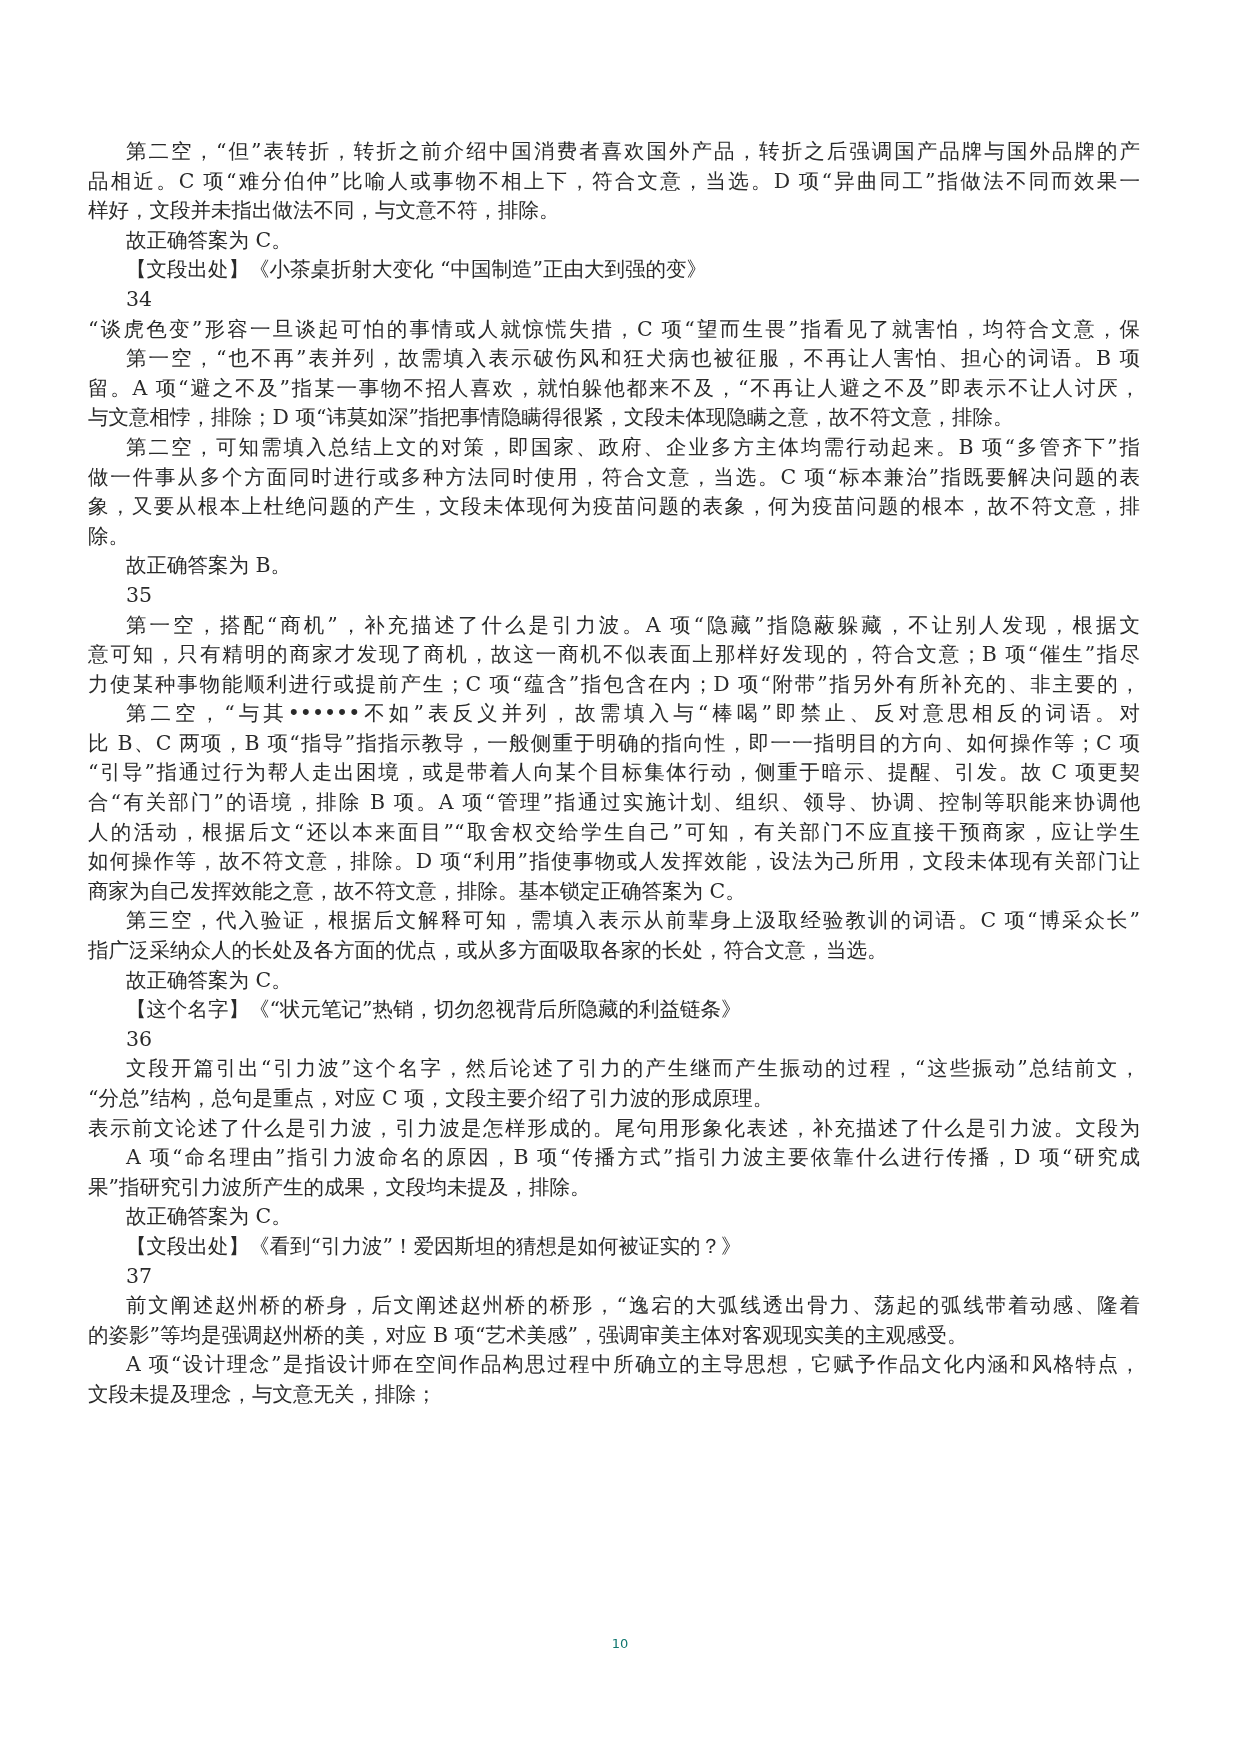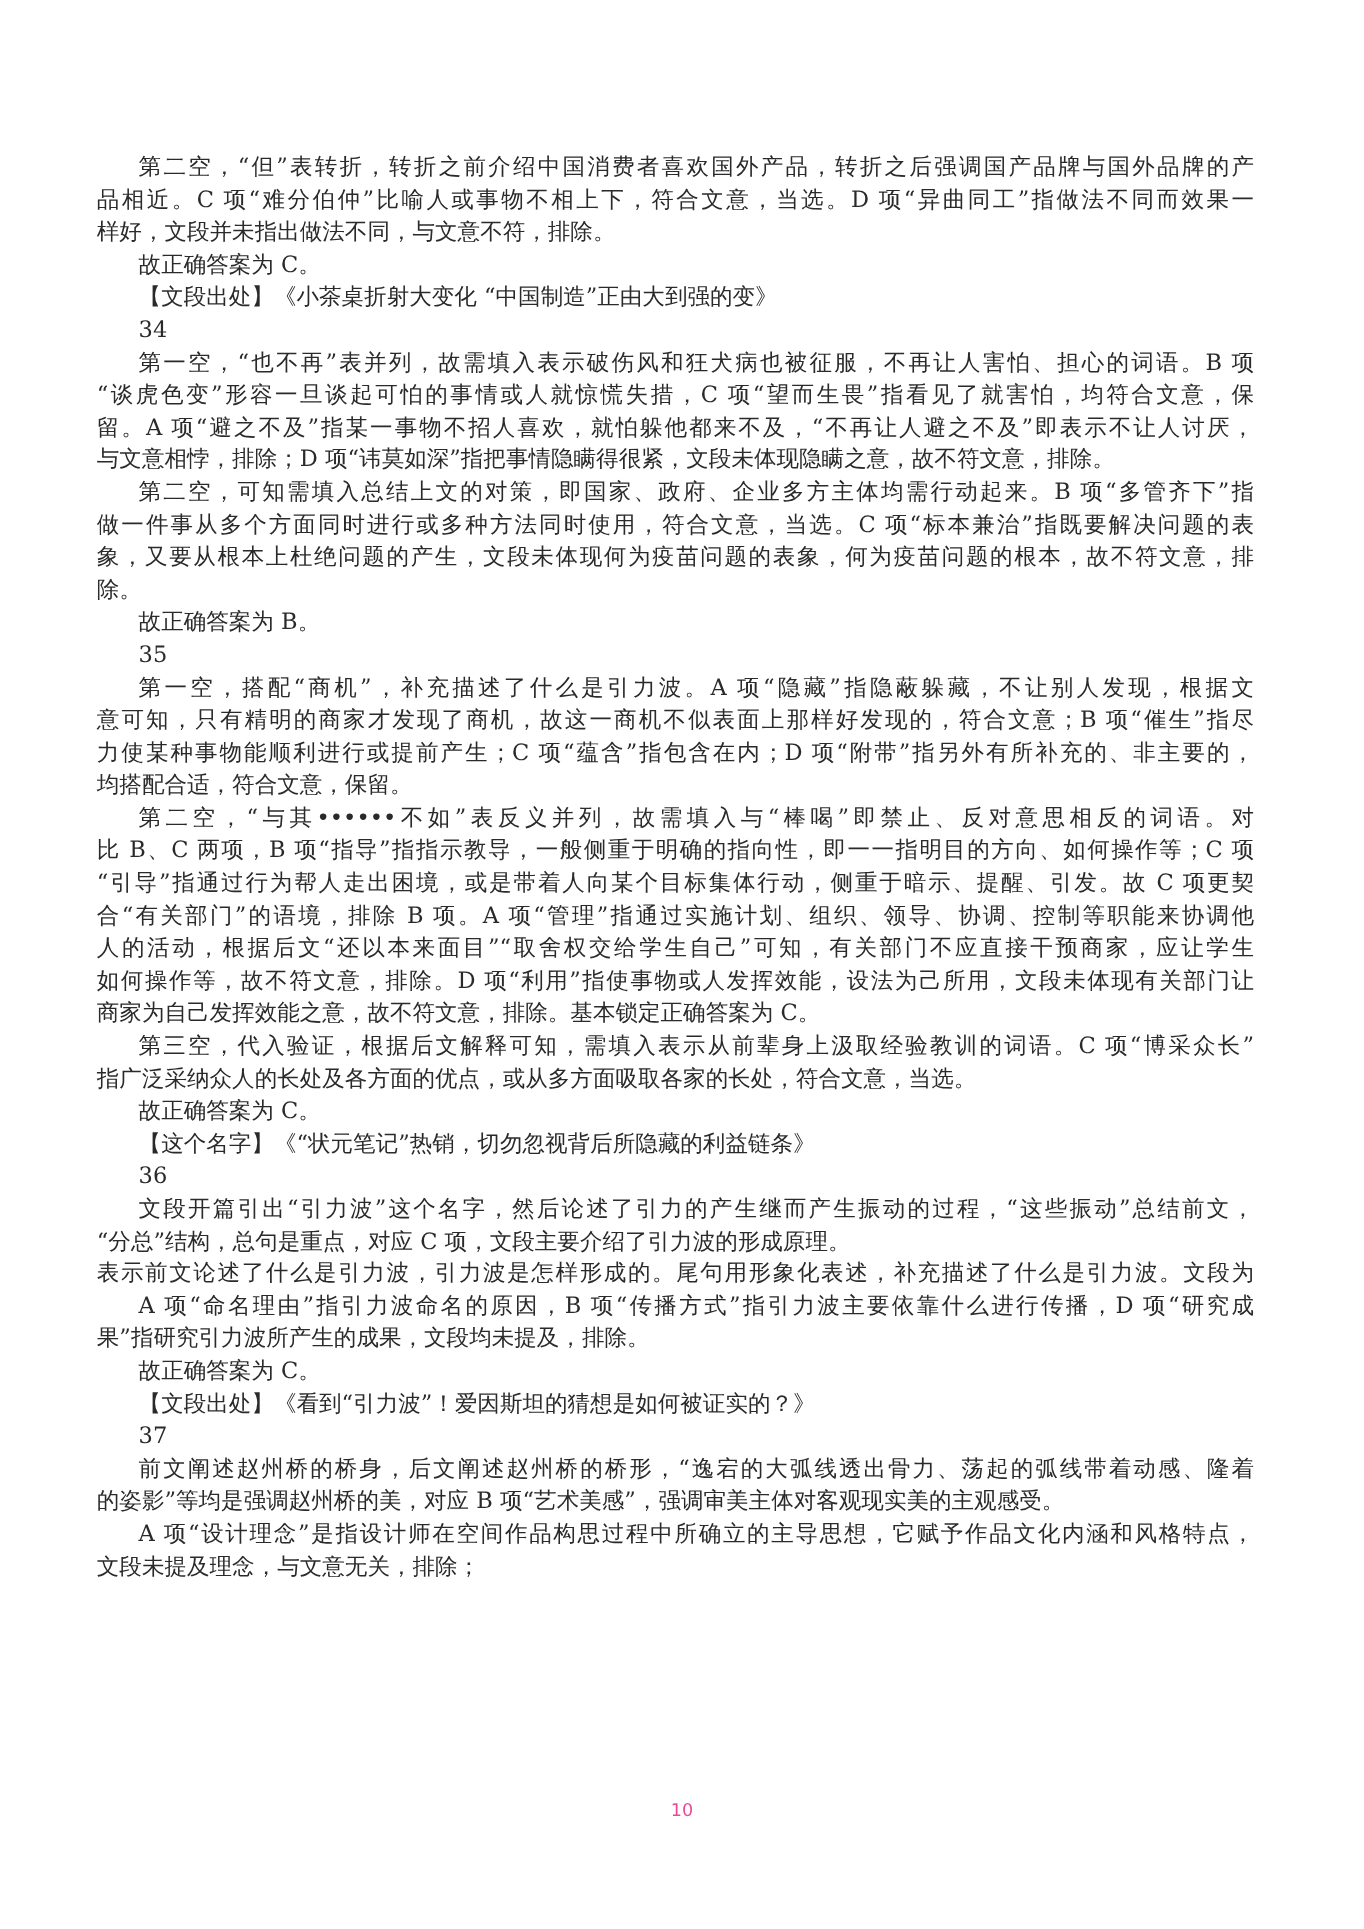--- a/index.html
+++ b/index.html
@@ -7,47 +7,46 @@
   .page {
     position: absolute; left: 88px; top: 137px; width: 1052px;
     font-family: "DejaVu Serif", "Liberation Serif", serif;
     font-size: 20.5px; color: #2a2a2a; line-height: 29.6px;
   }
   .line { display: block; white-space: nowrap; height: 29.6px; text-align: justify; text-align-last: justify; }
   .line.last { text-align-last: left; }
   .indent { padding-left: 38px; }
   .footer {
     position: absolute; left: 0; width: 1240px; top: 1636px; text-align: center;
-    font-family: "DejaVu Sans", "Liberation Sans", sans-serif; font-size: 16px; color: #ec4899;
+    font-family: "DejaVu Sans", "Liberation Sans", sans-serif; font-size: 13px; color: #0f766e;
   }
 </style>
 </head>
 <body>
 
 <div class="page" id="doc">
     <span class="line indent">第二空，“但”表转折，转折之前介绍中国消费者喜欢国外产品，转折之后强调国产品牌与国外品牌的产</span>
     <span class="line">品相近。C 项“难分伯仲”比喻人或事物不相上下，符合文意，当选。D 项“异曲同工”指做法不同而效果一</span>
     <span class="line last">样好，文段并未指出做法不同，与文意不符，排除。</span>
     <span class="line indent last">故正确答案为 C。</span>
     <span class="line indent last">【文段出处】《小茶桌折射大变化 “中国制造”正由大到强的变》</span>
     <span class="line indent last">34</span>
+    <span class="line">“谈虎色变”形容一旦谈起可怕的事情或人就惊慌失措，C 项“望而生畏”指看见了就害怕，均符合文意，保</span>
     <span class="line indent">第一空，“也不再”表并列，故需填入表示破伤风和狂犬病也被征服，不再让人害怕、担心的词语。B 项</span>
-    <span class="line">“谈虎色变”形容一旦谈起可怕的事情或人就惊慌失措，C 项“望而生畏”指看见了就害怕，均符合文意，保</span>
     <span class="line">留。A 项“避之不及”指某一事物不招人喜欢，就怕躲他都来不及，“不再让人避之不及”即表示不让人讨厌，</span>
     <span class="line last">与文意相悖，排除；D 项“讳莫如深”指把事情隐瞒得很紧，文段未体现隐瞒之意，故不符文意，排除。</span>
     <span class="line indent">第二空，可知需填入总结上文的对策，即国家、政府、企业多方主体均需行动起来。B 项“多管齐下”指</span>
     <span class="line">做一件事从多个方面同时进行或多种方法同时使用，符合文意，当选。C 项“标本兼治”指既要解决问题的表</span>
     <span class="line">象，又要从根本上杜绝问题的产生，文段未体现何为疫苗问题的表象，何为疫苗问题的根本，故不符文意，排</span>
     <span class="line last">除。</span>
     <span class="line indent last">故正确答案为 B。</span>
     <span class="line indent last">35</span>
     <span class="line indent">第一空，搭配“商机”，补充描述了什么是引力波。A 项“隐藏”指隐蔽躲藏，不让别人发现，根据文</span>
     <span class="line">意可知，只有精明的商家才发现了商机，故这一商机不似表面上那样好发现的，符合文意；B 项“催生”指尽</span>
     <span class="line">力使某种事物能顺利进行或提前产生；C 项“蕴含”指包含在内；D 项“附带”指另外有所补充的、非主要的，</span>
-    <span class="line last">均搭配合适，符合文意，保留。</span>
     <span class="line indent">第二空，“与其••••••不如”表反义并列，故需填入与“棒喝”即禁止、反对意思相反的词语。对</span>
     <span class="line">比 B、C 两项，B 项“指导”指指示教导，一般侧重于明确的指向性，即一一指明目的方向、如何操作等；C 项</span>
     <span class="line">“引导”指通过行为帮人走出困境，或是带着人向某个目标集体行动，侧重于暗示、提醒、引发。故 C 项更契</span>
     <span class="line">合“有关部门”的语境，排除 B 项。A 项“管理”指通过实施计划、组织、领导、协调、控制等职能来协调他</span>
     <span class="line">人的活动，根据后文“还以本来面目”“取舍权交给学生自己”可知，有关部门不应直接干预商家，应让学生</span>
     <span class="line">如何操作等，故不符文意，排除。D 项“利用”指使事物或人发挥效能，设法为己所用，文段未体现有关部门让</span>
     <span class="line last">商家为自己发挥效能之意，故不符文意，排除。基本锁定正确答案为 C。</span>
     <span class="line indent">第三空，代入验证，根据后文解释可知，需填入表示从前辈身上汲取经验教训的词语。C 项“博采众长”</span>
     <span class="line last">指广泛采纳众人的长处及各方面的优点，或从多方面吸取各家的长处，符合文意，当选。</span>
     <span class="line indent last">故正确答案为 C。</span>

